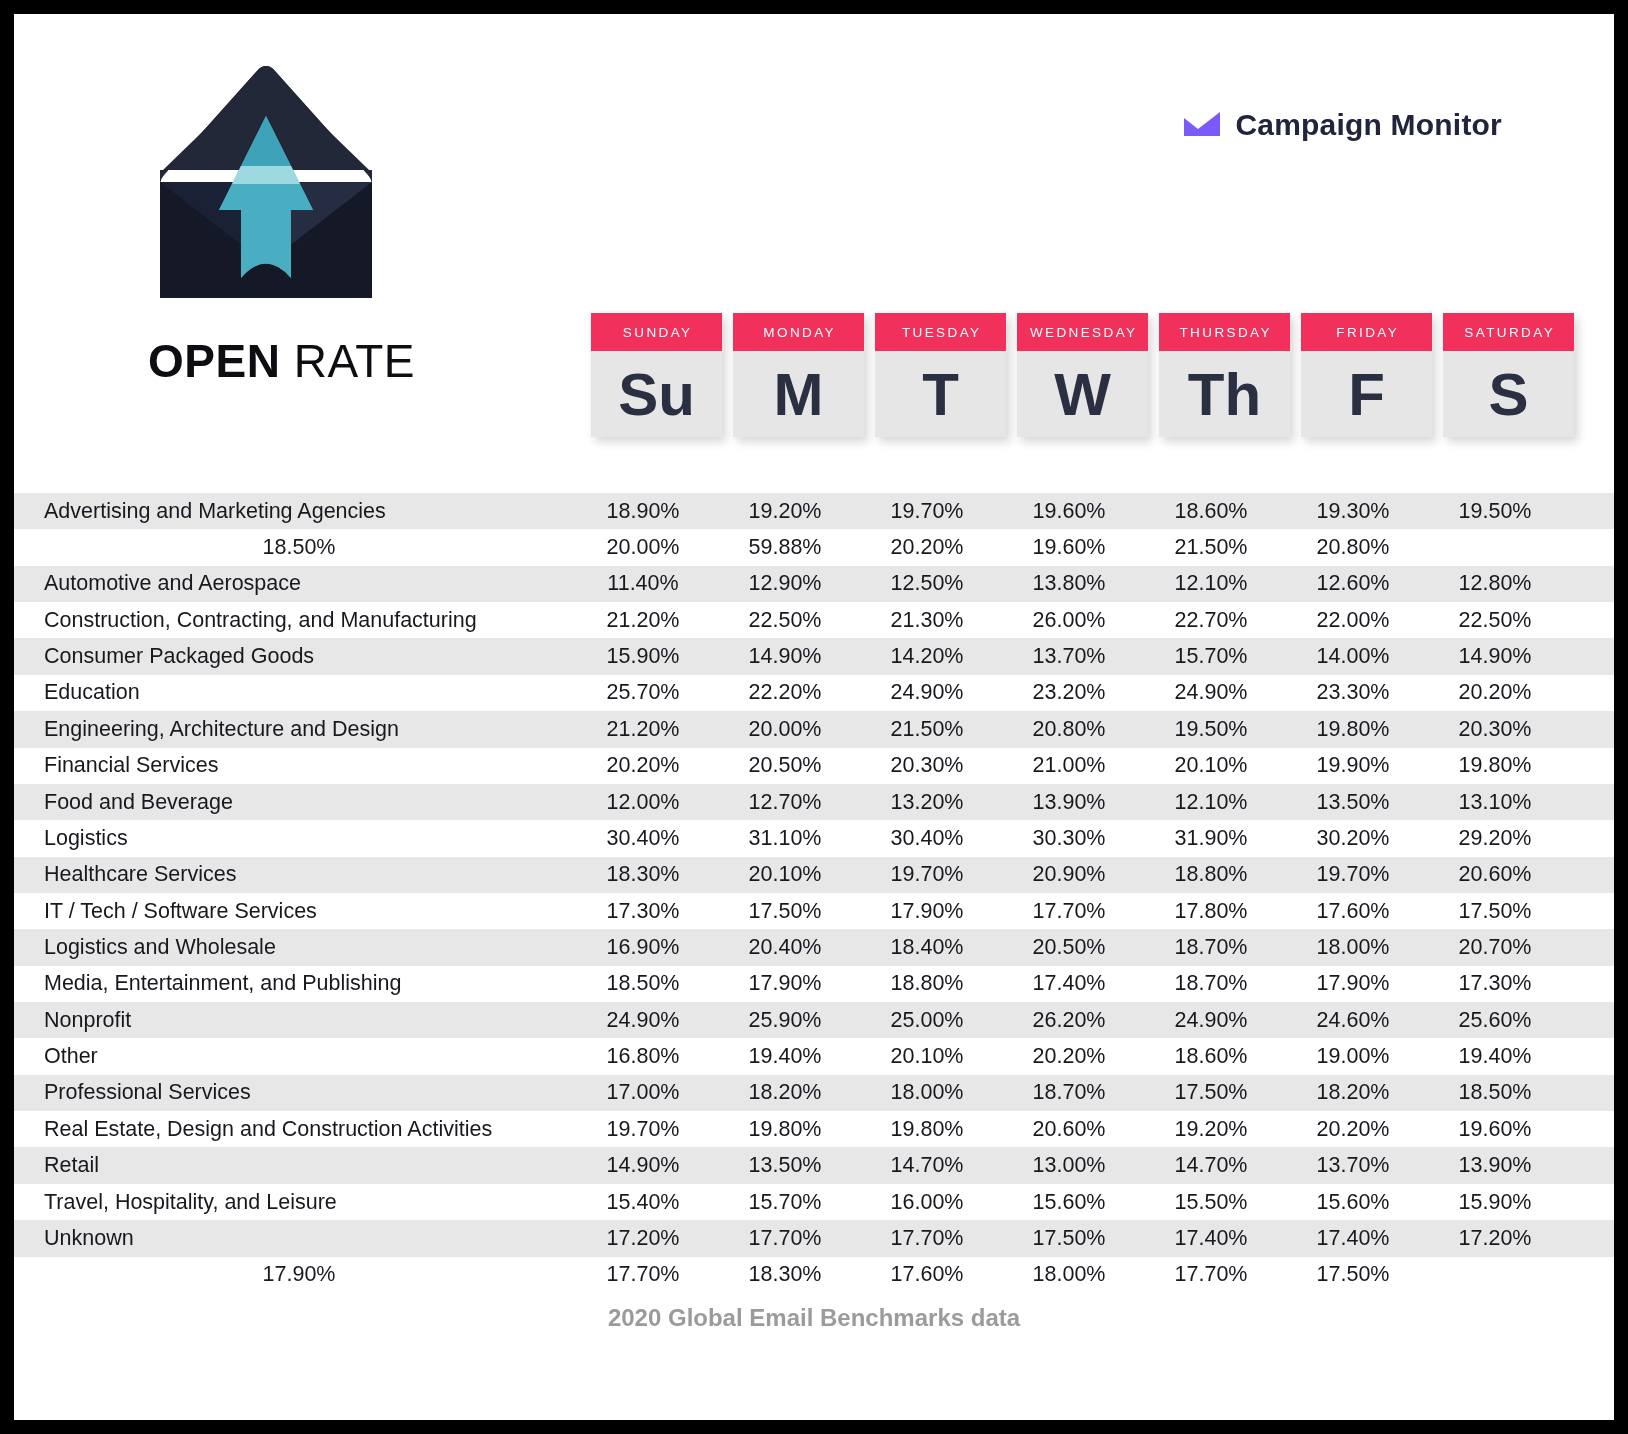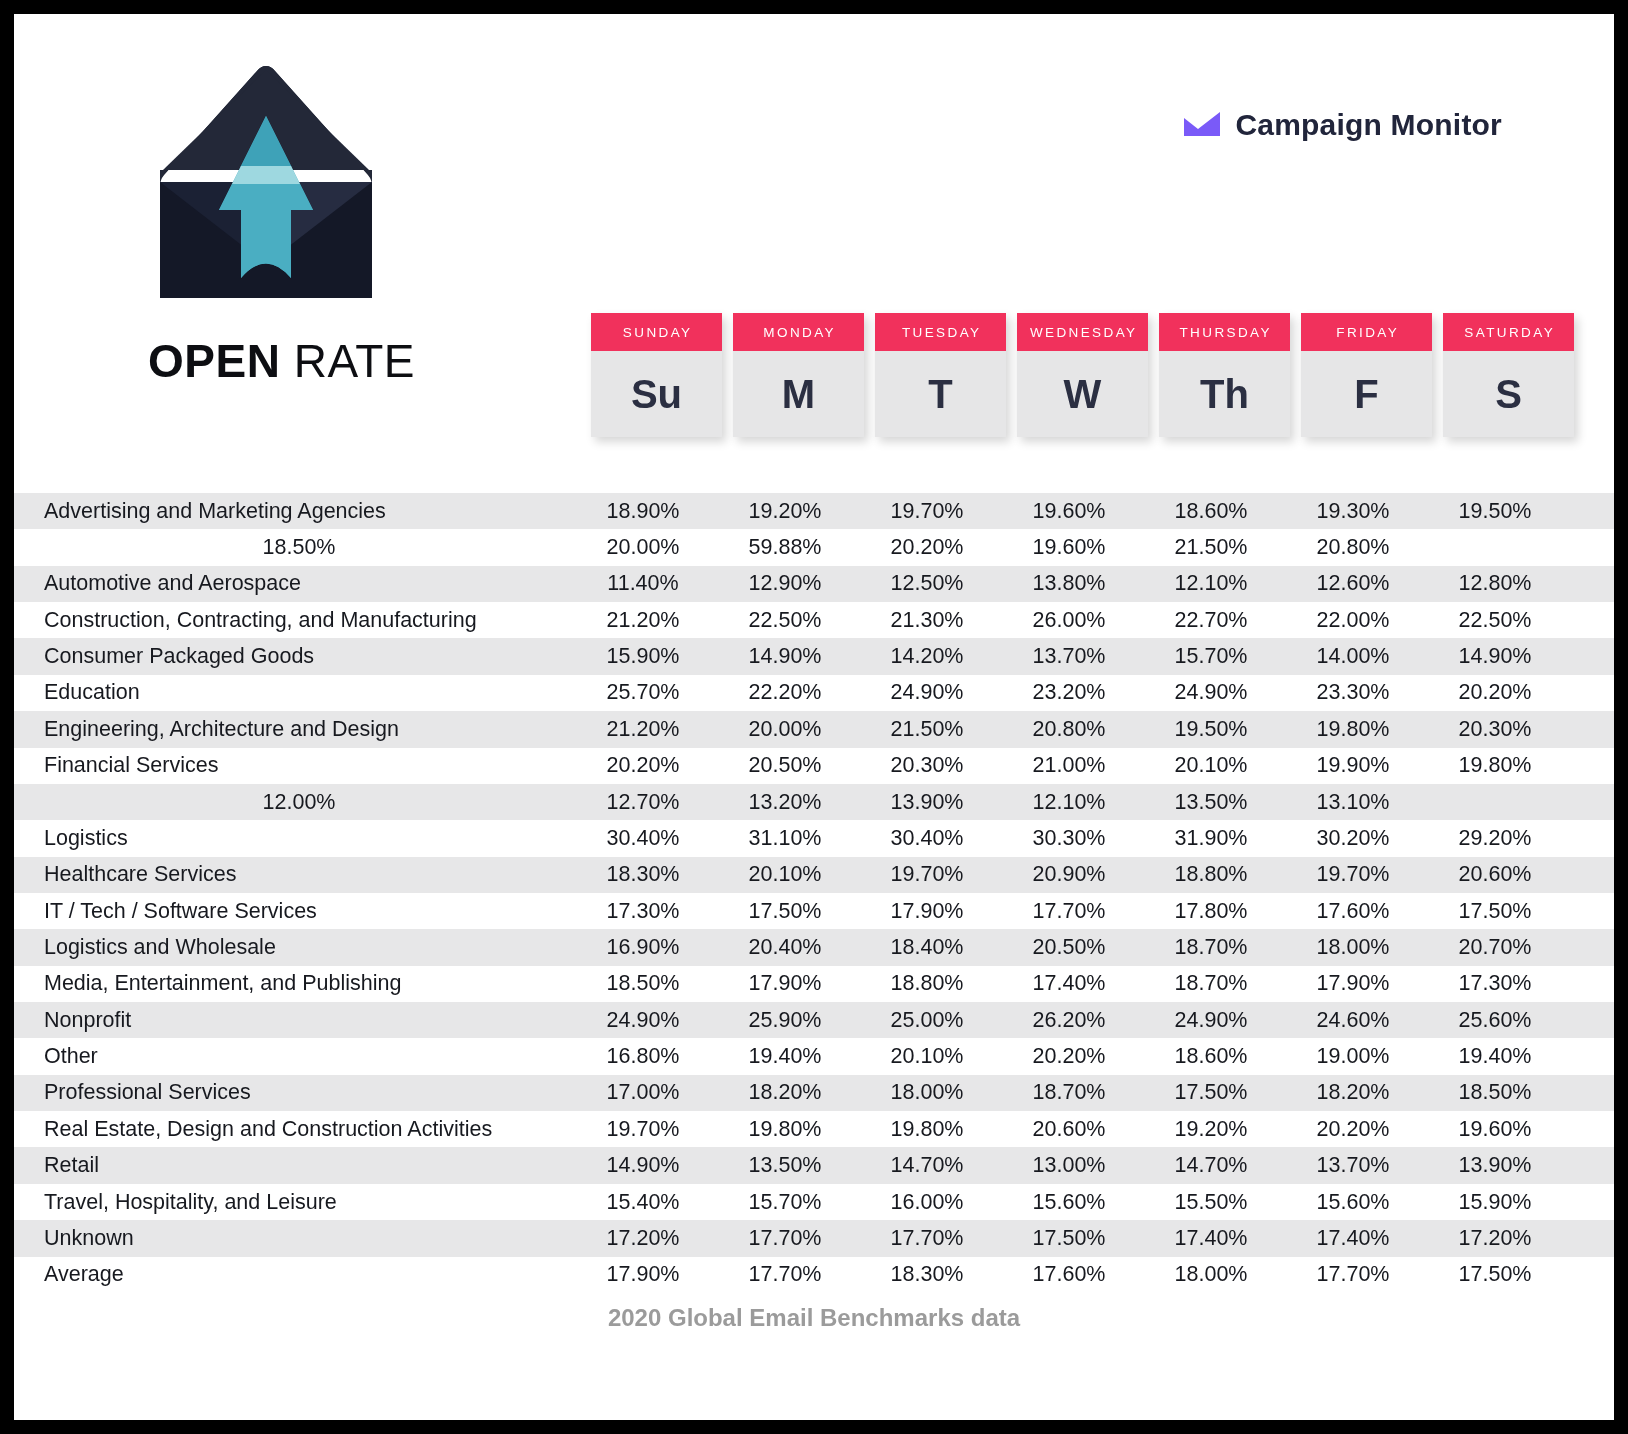--- a/index.html
+++ b/index.html
@@ -18,21 +18,21 @@
   .cm-logo { position:absolute; top:94px; right:112px; display:flex; align-items:center; gap:13px; }
   .cm-text { font-size:30px; font-weight:700; color:#21253b; letter-spacing:0.2px; }
 
   
   .tiles { position:absolute; left:551px; top:299px; display:flex; gap:11px;padding-left:26px; }
   .tile { width:131px; box-shadow: 4px 5px 9px rgba(0,0,0,0.16); }
   .tile-head { height:38px; background:var(--pink, #f1315c); color:#fff; font-size:13.5px;
                letter-spacing:2.4px; display:flex; align-items:center; justify-content:center;
                text-indent:2.4px; }
   .tile-body { height:86px; background:#e6e6e7; display:flex; align-items:center; justify-content:center;
-               font-size:40px; font-weight:700; color:#2b2f42; }
+               font-size:60px; font-weight:700; color:#2b2f42; }
 
   
   .table { position:absolute; left:0; top:479px; width:1600px; }
   .row { display:grid; grid-template-columns: 546px repeat(7, 142px) 1fr; height:36.36px;
          align-items:center; font-size:21.5px; color:#17191f; }
   .row:nth-child(odd) { background:#e7e7e8; }
   .cell-cat { padding-left:30px; white-space:nowrap; }
   .cell-val { text-align:center; transform:translateX(12px); }
 
   .footer { position:absolute; top:1290px; left:0; width:1600px; text-align:center;
@@ -199,20 +199,21 @@
   <div class="cell-val">20.20%</div>
           <div class="cell-val">20.50%</div>
           <div class="cell-val">20.30%</div>
           <div class="cell-val">21.00%</div>
           <div class="cell-val">20.10%</div>
           <div class="cell-val">19.90%</div>
           <div class="cell-val">19.80%</div>
         </div>
 
   <div class="row">
+    <div class="cell-cat">Food and Beverage</div>
   <div class="cell-val">12.00%</div>
           <div class="cell-val">12.70%</div>
           <div class="cell-val">13.20%</div>
           <div class="cell-val">13.90%</div>
           <div class="cell-val">12.10%</div>
           <div class="cell-val">13.50%</div>
           <div class="cell-val">13.10%</div>
         </div>
 
   <div class="row">
@@ -341,21 +342,20 @@
   <div class="cell-val">17.20%</div>
           <div class="cell-val">17.70%</div>
           <div class="cell-val">17.70%</div>
           <div class="cell-val">17.50%</div>
           <div class="cell-val">17.40%</div>
           <div class="cell-val">17.40%</div>
           <div class="cell-val">17.20%</div>
         </div>
 
   <div class="row">
-    <div class="cell-cat">Average</div>
   <div class="cell-val">17.90%</div>
           <div class="cell-val">17.70%</div>
           <div class="cell-val">18.30%</div>
           <div class="cell-val">17.60%</div>
           <div class="cell-val">18.00%</div>
           <div class="cell-val">17.70%</div>
           <div class="cell-val">17.50%</div>
         </div>
 </div>
 

